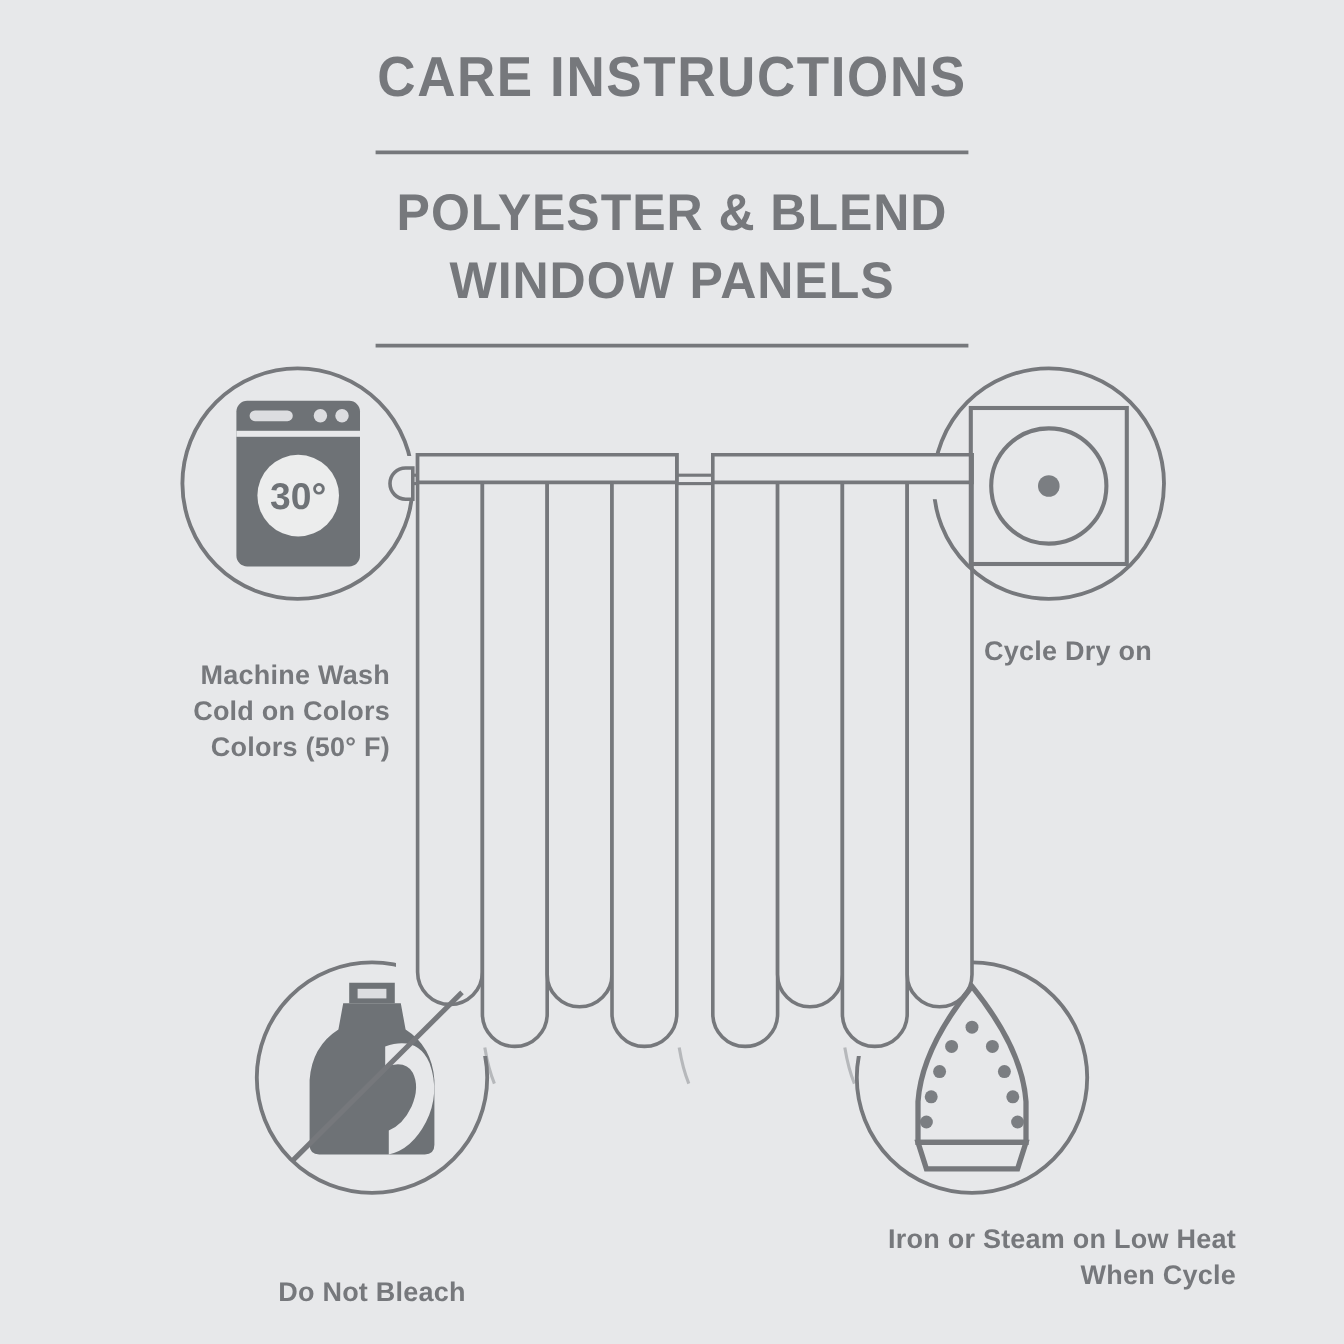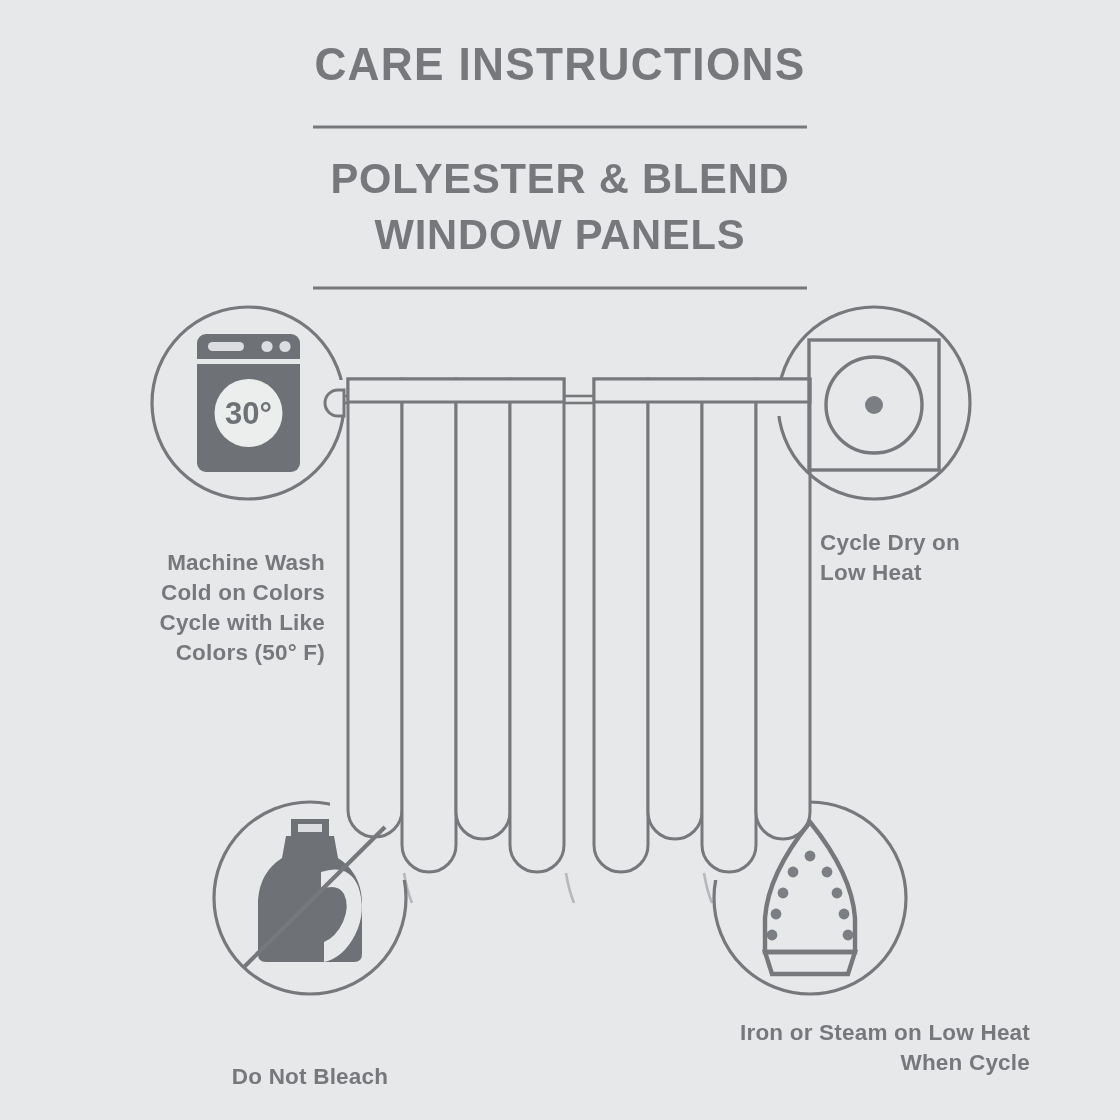--- a/index.html
+++ b/index.html
@@ -91,27 +91,25 @@
   <div class="txt" id="title">CARE INSTRUCTIONS</div>
 
   <div class="txt" id="subtitle">
     <div>POLYESTER &amp; BLEND</div>
     <div>WINDOW PANELS</div>
   </div>
 
   <div class="txt caption" id="cap-wash">
     <div>Machine Wash</div>
     <div>Cold on Colors</div>
-    <div>Cycle with Like</div>
     <div>Colors (50° F)</div>
   </div>
 
   <div class="txt caption" id="cap-dry">
     <div>Cycle Dry on</div>
-    <div>Low Heat</div>
   </div>
 
   <div class="txt caption" id="cap-bleach">
     <div>Do Not Bleach</div>
   </div>
 
   <div class="txt caption" id="cap-iron">
     <div>Iron or Steam on Low Heat</div>
     <div>When Cycle</div>
   </div>

